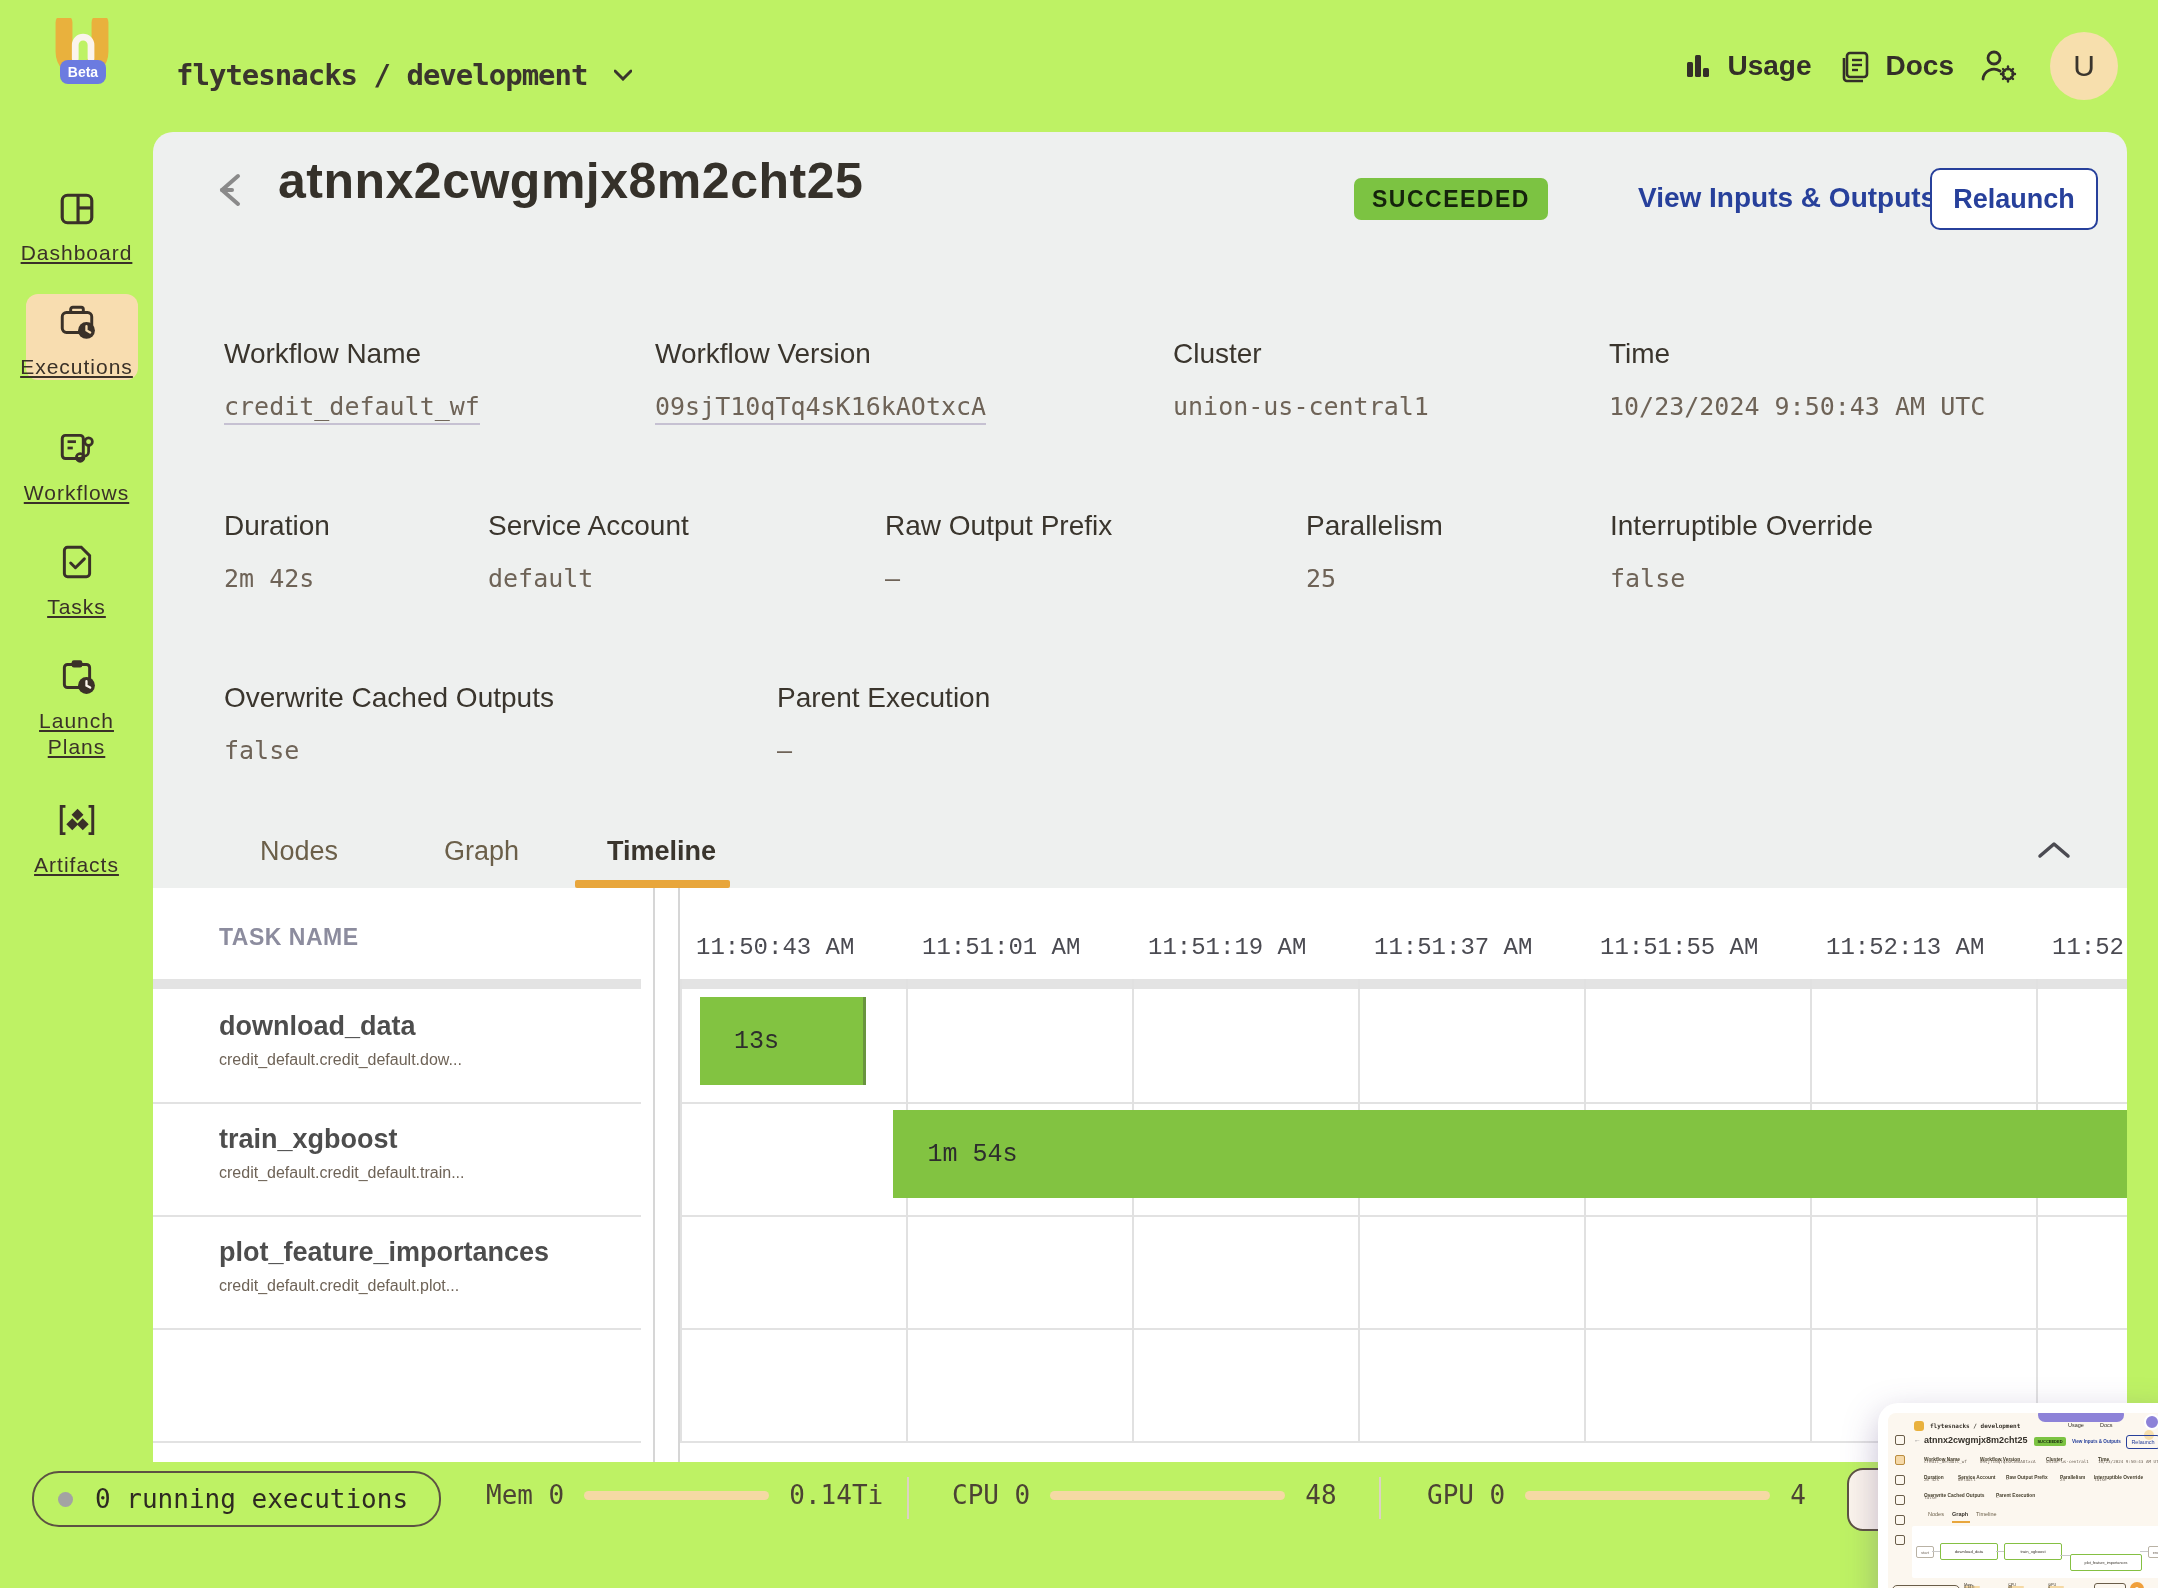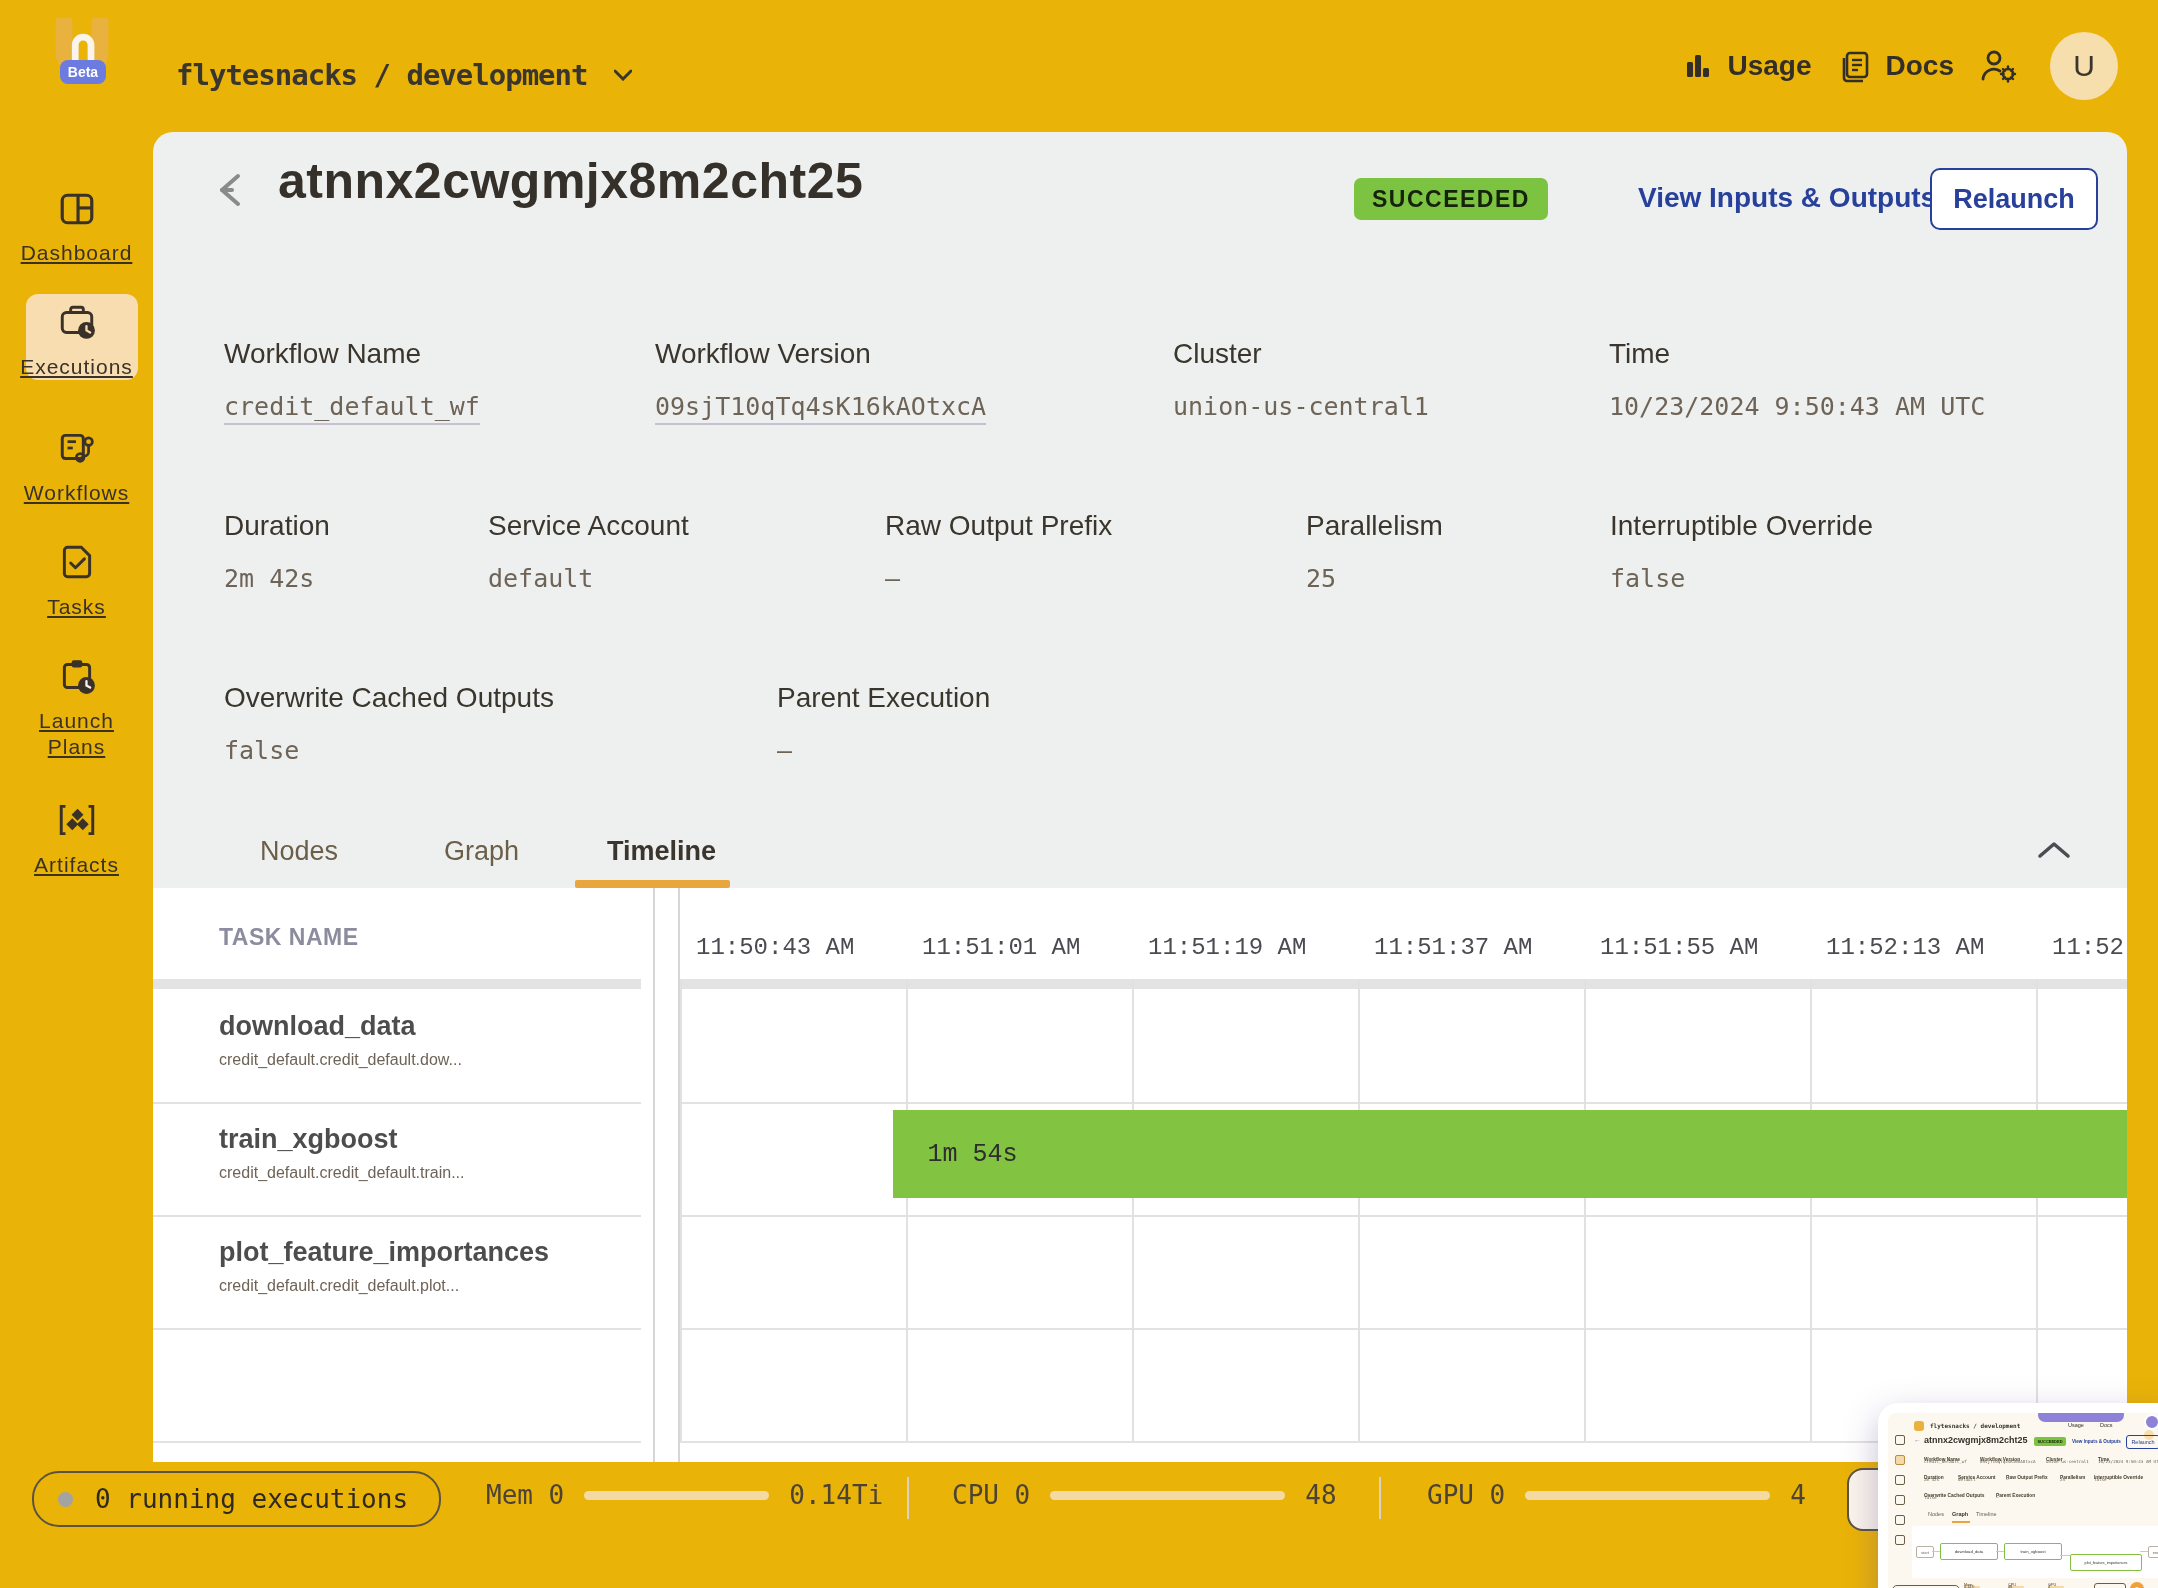--- a/index.html
+++ b/index.html
@@ -1,16 +1,16 @@
 <!DOCTYPE html>
 <html><head>
 <meta charset="utf-8">
 <style>
   html,body{margin:0;padding:0;background:#fbf4ec;}
-  #stage{position:relative;width:2158px;height:1588px;overflow:hidden;background:#eab308;
+  #stage{position:relative;width:2158px;height:1588px;overflow:hidden;background:#bef264;
          font-family:"Liberation Sans",sans-serif;color:#35312a;}
   .abs{position:absolute;}
   .mono{font-family:"DejaVu Sans Mono",monospace;}
 
   
   .logo-wrap{left:46px;top:18px;width:90px;height:92px;}
   .beta-pill{left:60px;top:60px;width:46px;height:24px;background:#6b7be0;color:#fff;border-radius:8px;
              font-size:14px;font-weight:bold;display:flex;align-items:center;justify-content:center;}
   .breadcrumb{left:176px;top:58px;font-size:29px;font-weight:bold;color:#3a352d;letter-spacing:-1px;display:flex;align-items:center;gap:26px;cursor:pointer;}
   .hdr-right{right:40px;top:30px;height:72px;display:flex;align-items:center;gap:26px;}
@@ -350,20 +350,23 @@
         <div class="abs gridline" style="left: 452px;"></div>
         <div class="abs tick-label" style="left: 468px;">11:51:19 AM</div>
         <div class="abs gridline" style="left: 678px;"></div>
         <div class="abs tick-label" style="left: 694px;">11:51:37 AM</div>
         <div class="abs gridline" style="left: 904px;"></div>
         <div class="abs tick-label" style="left: 920px;">11:51:55 AM</div>
         <div class="abs gridline" style="left: 1130px;"></div>
         <div class="abs tick-label" style="left: 1146px;">11:52:13 AM</div>
         <div class="abs gridline" style="left: 1356px;"></div>
         <div class="abs tick-label" style="left: 1372px;">11:52:31 AM</div>
+        <div class="abs gantt-bar" style="left: 20.0889px; top: 109px; width: 163.222px; background: rgb(130, 195, 65);">
+          <span>13s</span>
+        </div>
         <div class="abs gantt-bar" style="left: 213.444px; top: 222px; width: 1431.33px; background: rgb(130, 195, 65);">
           <span>1m 54s</span>
         </div>
       </div>
   </div>
 
   <div class="abs run-pill">
     <div class="run-dot"></div>
     <div class="run-txt mono">0 running executions</div>
   </div>

